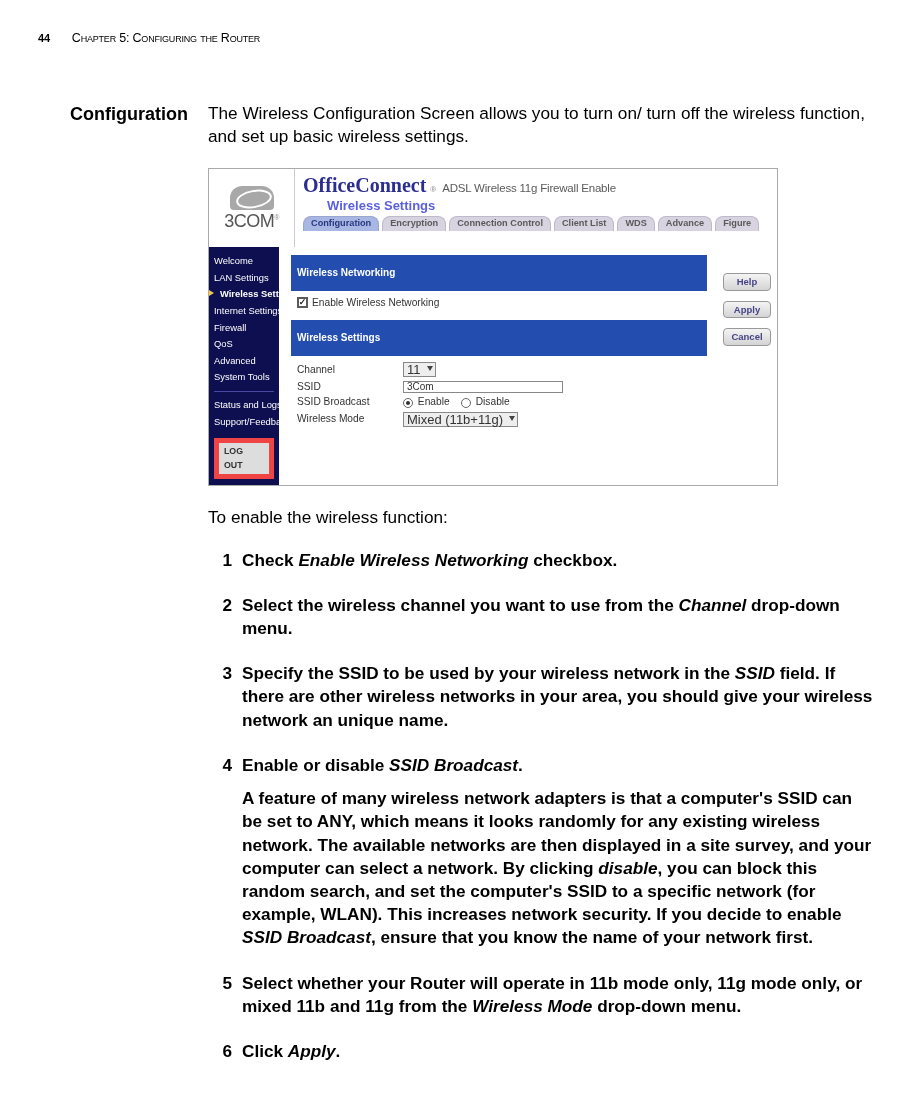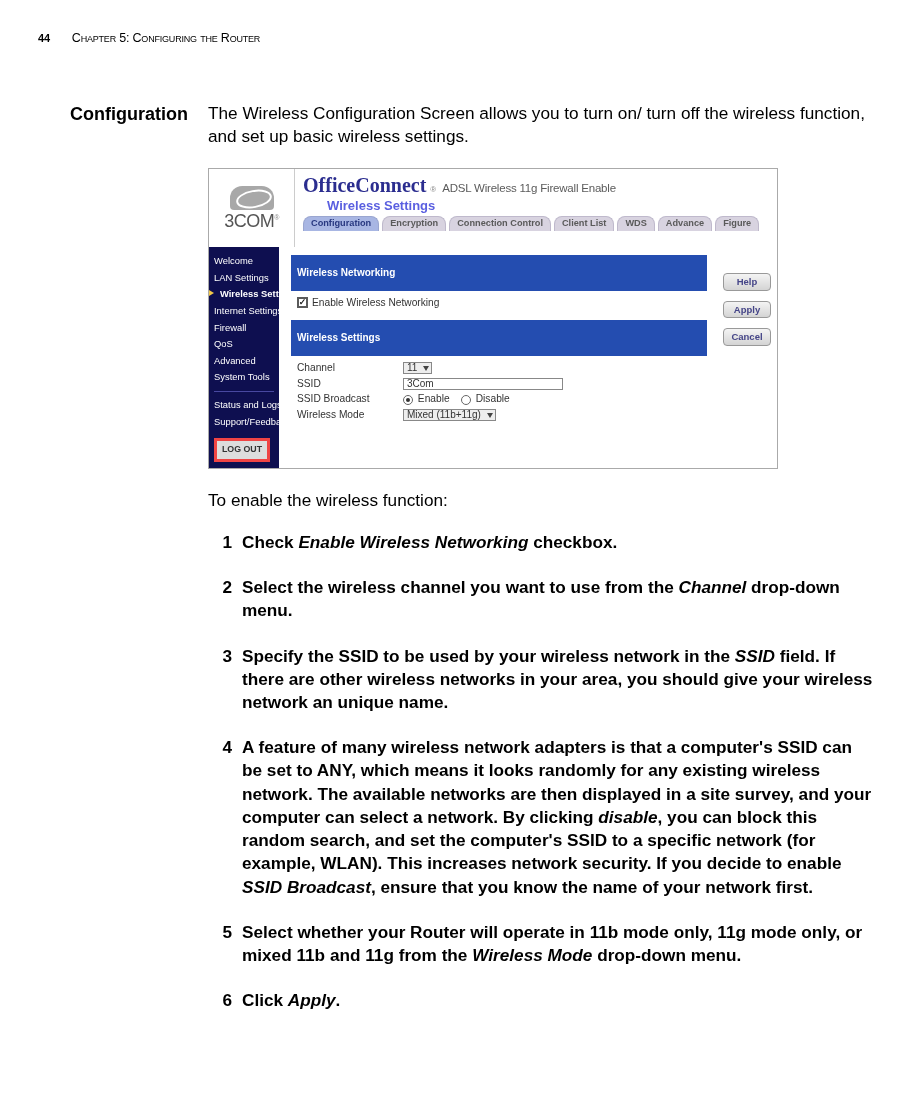--- a/index.html
+++ b/index.html
@@ -43,30 +43,30 @@
   .wstitle { color:#5a5fe0; font-weight:700; font-size:13px; margin: 4px 0 4px 24px; }
   .tabs { display:flex; gap:3px; margin-top:2px; }
   .tab { border-radius:8px 8px 0 0; padding:2px 7px; font-size:9.2px; font-weight:700; color:#5a5a5a; background:#d8d3e0; border:1px solid #bfb9cc; border-bottom:none; white-space:nowrap;}
   .tab.active { background:#a8b6e3; color:#283880; border-color:#9aa6d0;}
   .body { display:flex; background:#fff; }
   .side { width:70px; background:#0e0f50; color:#fff; padding:6px 5px; font-size:9.4px; line-height:1.55; }
   .side .it { padding:1px 0; white-space:nowrap;}
   .side .sel { font-weight:700; position:relative; padding-left:6px;}
   .side .sel::before{content:"";position:absolute;left:-5px;top:4px;border-top:3px solid transparent;border-bottom:3px solid transparent;border-left:5px solid #f3c94a;}
   .side hr { border:0; border-top:1px solid #4848a0; margin:5px 0;}
-  .logout { display:inline-block; margin-top:8px; background:#ddd; color:#333; border:3px solid #ef4444; padding:2px 5px; font-size:8.8px; font-weight:700;}
+  .logout { display:inline-block; margin-top:8px; background:#ddd; color:#333; border:5px solid #ef4444; padding:2px 5px; font-size:8.8px; font-weight:700;}
   .main { flex:1; padding:8px 10px 30px 12px; font-size:10.2px; color:#333; }
   .sect { background:#244db0; color:#fff; padding:13px 6px; font-weight:700; font-size:10px; margin-bottom:4px;}
   .box1 { margin-bottom:10px; }
   .cbline { display:flex; align-items:center; gap:4px; padding:2px 2px 2px 6px; }
   .cb { width:11px; height:11px; border:2px solid #5a5a5a; display:inline-flex; align-items:center; justify-content:center; font-size:9px; font-weight:900; color:#222;}
   .tbl { width:100%; }
   .trw { display:flex; align-items:center; padding:2px 0 2px 6px; }
   .tlab { width:106px; }
-  .sel1 { border:1px solid #888; background:#eee; padding:0 14px 0 3px; font-size:10px; position:relative; display:inline-block;}
+  .sel1 { border:1px solid #888; background:#eee; padding:0 14px 0 3px; font-size:13px; position:relative; display:inline-block;}
   .sel1::after{content:"";position:absolute;right:2px;top:3px;border-left:3px solid transparent;border-right:3px solid transparent;border-top:5px solid #444;}
   .inp { border:1px solid #888; padding:0 3px; font-size:10px; background:#fff; width:160px; display:inline-block;}
   .radio{width:10px;height:10px;border:1px solid #666;border-radius:50%;display:inline-block;vertical-align:middle;margin-right:2px;position:relative;}
   .radio.on::after{content:"";position:absolute;top:2px;left:2px;width:4px;height:4px;border-radius:50%;background:#333;}
   .rside { width:60px; padding:26px 6px; display:flex; flex-direction:column; gap:10px; }
   .btnr { background:linear-gradient(#f4f4f4,#d4d4d4); border:1px solid #999; padding:3px 0; text-align:center; font-size:9.5px; color:#454588; font-weight:700; border-radius:4px;}
 
   .lead { margin: 8px 0 19px 0; }
   ol.steps { list-style:none; margin:0; padding:0; counter-reset: st; }
   ol.steps > li { display:flex; margin-bottom: 12px; }
@@ -189,20 +189,21 @@
             <p>Select the wireless channel you want to use from the <em class="i">Channel</em> drop-down menu.</p>
           </div>
         </li>
         <li>
           <div class="body2">
             <p>Specify the SSID to be used by your wireless network in the <em class="i">SSID</em> field. If there are other wireless networks in your area, you should give your wireless network an unique name.</p>
           </div>
         </li>
         <li>
           <div class="body2">
+            <p>Enable or disable <em class="i">SSID Broadcast</em>.</p>
             <p>A feature of many wireless network adapters is that a computer's SSID can be set to ANY, which means it looks randomly for any existing wireless network. The available networks are then displayed in a site survey, and your computer can select a network. By clicking <em class="i">disable</em>, you can block this random search, and set the computer's SSID to a specific network (for example, WLAN). This increases network security. If you decide to enable <em class="i">SSID Broadcast</em>, ensure that you know the name of your network first.</p>
           </div>
         </li>
         <li>
           <div class="body2">
             <p>Select whether your Router will operate in 11b mode only, 11g mode only, or mixed 11b and 11g from the <em class="i">Wireless Mode</em> drop-down menu.</p>
           </div>
         </li>
         <li>
           <div class="body2">

